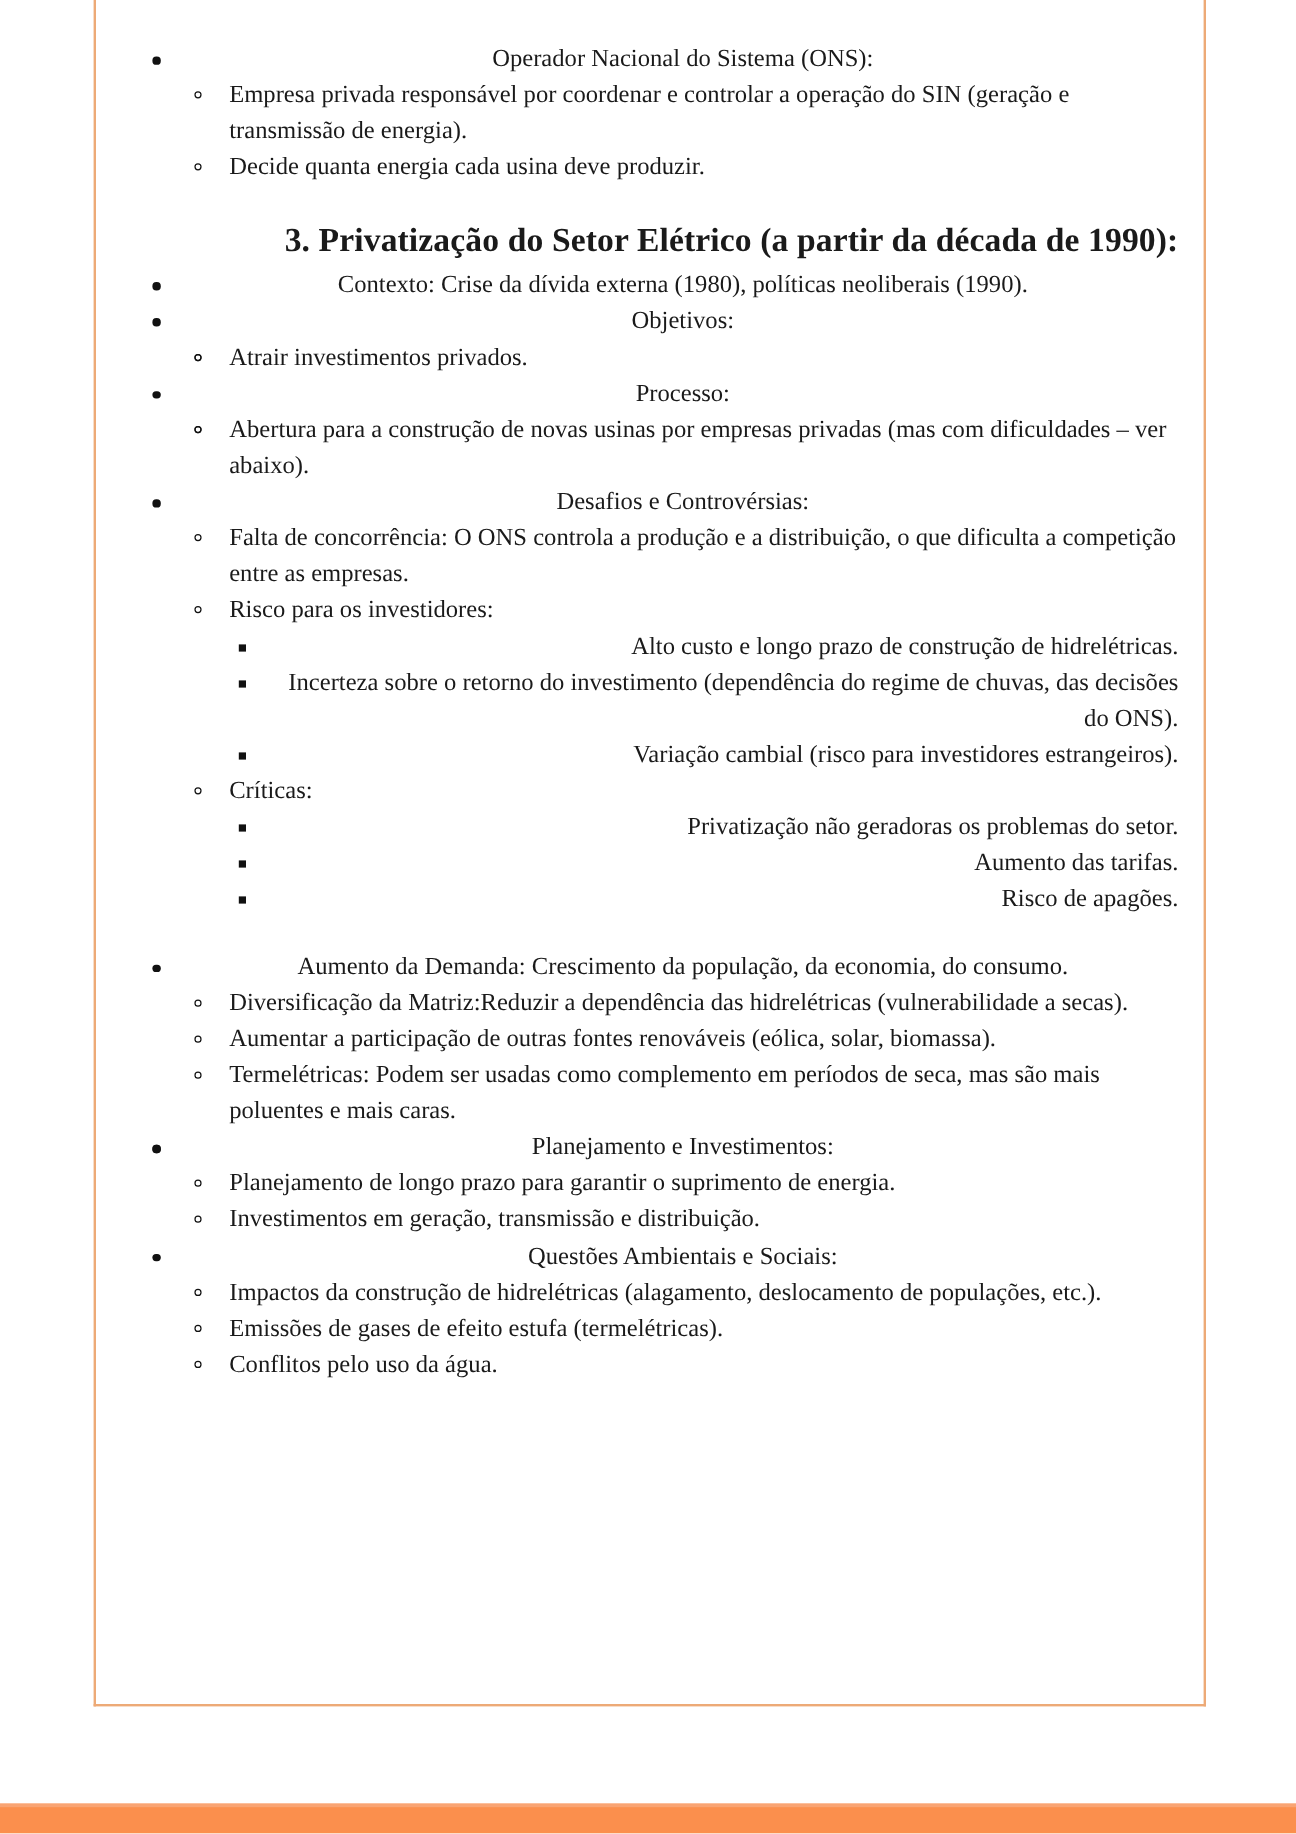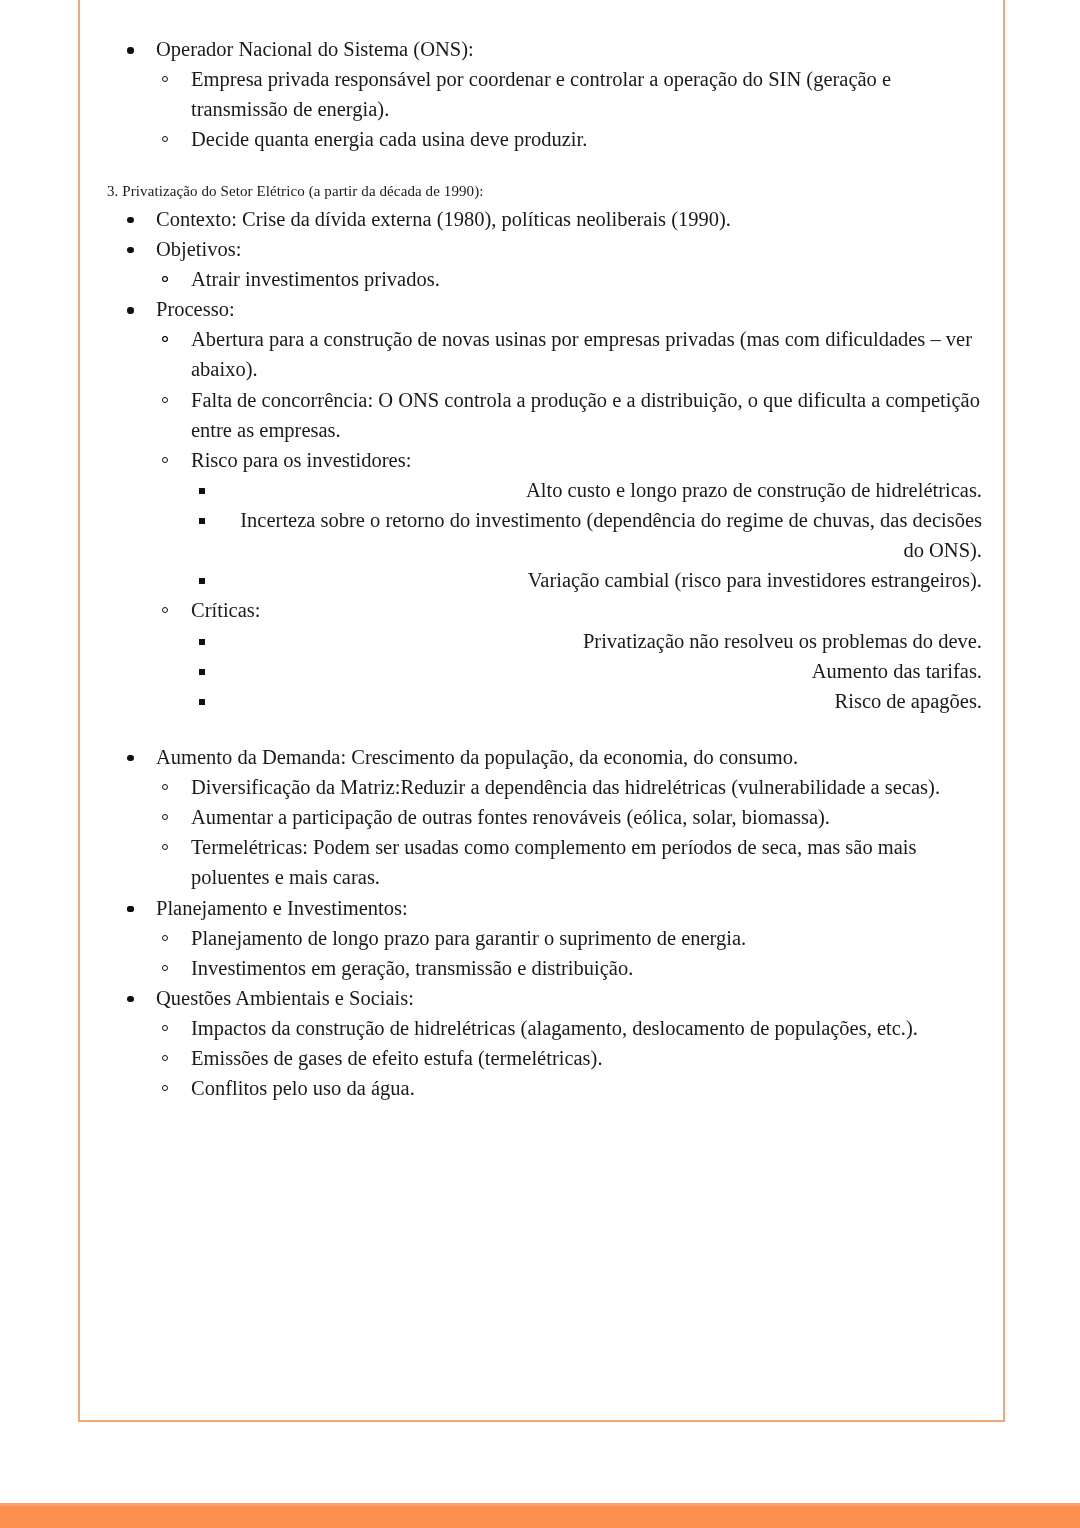--- a/index.html
+++ b/index.html
@@ -53,45 +53,47 @@
     position: absolute;
     left: 107px;
     top: 34px;
     width: 875px;
   }
 
   .block { }
   .block.spaced { margin-top: 26px; }
 
   h2.heading {
-    font-size: 15px;
-    font-weight: normal;
+    font-size: 28px;
+    font-weight: bold;
     line-height: 1.42;
     margin: 0 0 2px 0;
     letter-spacing: 0.1px;
+    text-align: right;
   }
 
   ul {
     list-style: none;
     margin: 0;
     padding: 0;
   }
 
   li.item {
     position: relative;
     font-size: 20.5px;
     line-height: 1.47;
     margin: 0;
     padding: 0;
   }
 
   
   li.lvl1 {
     padding-left: 38px;
     margin-left: 11px;
+    text-align: center;
   }
   li.lvl1 > .marker {
     position: absolute;
     left: 9px;
     top: 0;
     width: 7px;
     height: 100%;
   }
   li.lvl1 > .marker::before {
     content: "";
@@ -171,27 +173,28 @@
     <div class="block spaced">
       <h2 class="heading">3. Privatização do Setor Elétrico (a partir da década de 1990):</h2>
       <ul>
         <li class="item lvl1"><span class="marker"></span><span class="txt">Contexto: Crise da dívida externa (1980), políticas neoliberais (1990).</span></li>
         <li class="item lvl1"><span class="marker"></span><span class="txt">Objetivos:</span></li>
         <li class="item lvl2"><span class="marker"></span></li>
         <li class="item lvl2"><span class="marker"></span><span class="txt">Atrair investimentos privados.</span></li>
         <li class="item lvl1"><span class="marker"></span><span class="txt">Processo:</span></li>
         <li class="item lvl2"><span class="marker"></span></li>
         <li class="item lvl2"><span class="marker"></span><span class="txt">Abertura para a construção de novas usinas por empresas privadas (mas com dificuldades – ver abaixo).</span></li>
+        <li class="item lvl1"><span class="marker"></span><span class="txt">Desafios e Controvérsias:</span></li>
         <li class="item lvl2"><span class="marker"></span><span class="txt">Falta de concorrência: O ONS controla a produção e a distribuição, o que dificulta a competição entre as empresas.</span></li>
         <li class="item lvl2"><span class="marker"></span><span class="txt">Risco para os investidores:</span></li>
         <li class="item lvl3"><span class="marker"></span><span class="txt">Alto custo e longo prazo de construção de hidrelétricas.</span></li>
         <li class="item lvl3"><span class="marker"></span><span class="txt">Incerteza sobre o retorno do investimento (dependência do regime de chuvas, das decisões do ONS).</span></li>
         <li class="item lvl3"><span class="marker"></span><span class="txt">Variação cambial (risco para investidores estrangeiros).</span></li>
         <li class="item lvl2"><span class="marker"></span><span class="txt">Críticas:</span></li>
-        <li class="item lvl3"><span class="marker"></span><span class="txt">Privatização não resolveu os problemas do deve.</span></li>
+        <li class="item lvl3"><span class="marker"></span><span class="txt">Privatização não geradoras os problemas do setor.</span></li>
         <li class="item lvl3"><span class="marker"></span><span class="txt">Aumento das tarifas.</span></li>
         <li class="item lvl3"><span class="marker"></span><span class="txt">Risco de apagões.</span></li>
       </ul>
     </div>
     <div class="block spaced">
       <ul>
         <li class="item lvl1"><span class="marker"></span><span class="txt">Aumento da Demanda: Crescimento da população, da economia, do consumo.</span></li>
         <li class="item lvl2"><span class="marker"></span><span class="txt">Diversificação da Matriz:Reduzir a dependência das hidrelétricas (vulnerabilidade a secas).</span></li>
         <li class="item lvl2"><span class="marker"></span><span class="txt">Aumentar a participação de outras fontes renováveis (eólica, solar, biomassa).</span></li>
         <li class="item lvl2"><span class="marker"></span><span class="txt">Termelétricas: Podem ser usadas como complemento em períodos de seca, mas são mais poluentes e mais caras.</span></li>

